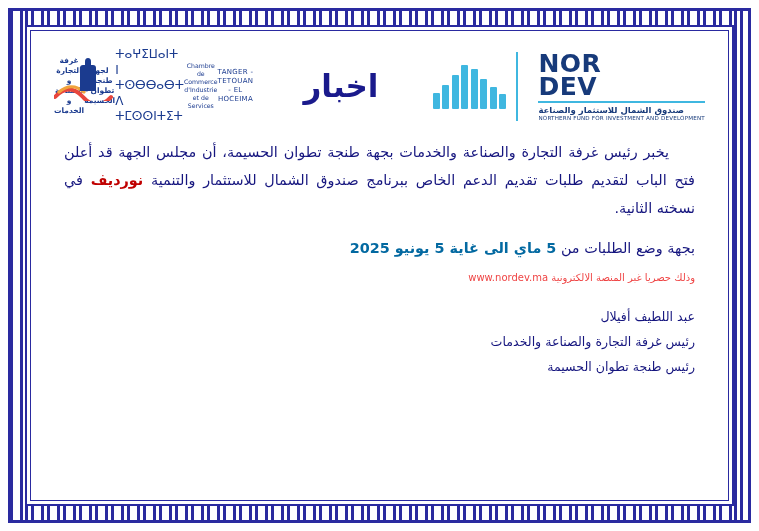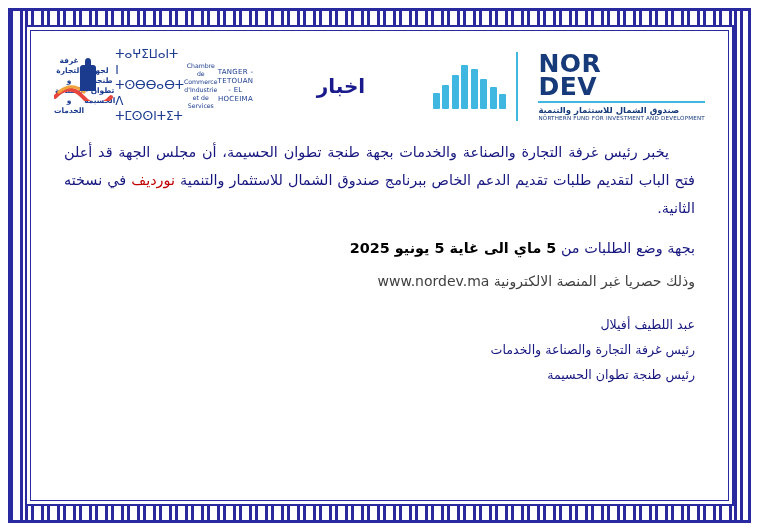--- a/index.html
+++ b/index.html
@@ -159,21 +159,21 @@
   .ccis-en {
     font-size: 7px;
     color: #1b3b8f;
     line-height: 1.3;
     text-align: center;
     letter-spacing: 0.3px;
   }
 
   
   .akhbar {
-    font-size: 20px;
+    font-size: 31px;
     font-weight: bold;
     color: #1a1a8c;
     letter-spacing: 1px;
     padding: 0 10px;
     white-space: nowrap;
   }
 
   
   .nordev {
     display: flex;
@@ -235,37 +235,37 @@
     line-height: 1.95;
     text-align: justify;
     text-align-last: right;
   }
   .para {
     margin: 0 0 12px 0;
     text-indent: 26px;
   }
   .hl-nordev {
     color: #c00000;
-    font-weight: normal;
+    font-weight: bold;
   }
   .deadline {
     text-align: center;
     margin: 4px 0 6px 0;
     font-size: 14.4px;
     color: #16167f;
   }
   .deadline .dates {
-    color: #000000;
+    color: #0369a1;
     font-weight: bold;
   }
   .website-line {
     text-align: center;
     margin: 0 0 16px 0;
-    font-size: 14px;
-    color: #404040;
+    font-size: 10px;
+    color: #ef4444;
   }
   .signature {
     text-align: right;
     color: #16167f;
     font-size: 12.6px;
     line-height: 2.0;
   }
   .signature div { margin: 0; }
 </style>
 </head>
@@ -307,21 +307,21 @@
           <i style="height:44px"></i>
           <i style="height:40px"></i>
           <i style="height:30px"></i>
           <i style="height:22px"></i>
           <i style="height:15px"></i>
         </div>
         <div class="nordev-text">
           <div class="nordev-word">NOR</div>
           <div class="nordev-word">DEV</div>
           <div class="nordev-rule"></div>
-          <div class="nordev-ar">صندوق الشمال للاستثمار والتنمية</div>
+          <div class="nordev-ar">صندوق الشمال للاستثمار والصناعة</div>
           <div class="nordev-en">NORTHERN FUND FOR INVESTMENT AND DEVELOPMENT</div>
         </div>
       </div>
 
     </div>
 
     <div class="body-text">
 
       <p class="para"><span>يخبر رئيس غرفة التجارة والصناعة والخدمات بجهة طنجة تطوان الحسيمة، أن مجلس الجهة قد أعلن فتح الباب لتقديم طلبات تقديم الدعم الخاص ببرنامج صندوق الشمال للاستثمار والتنمية </span><span class="hl-nordev">نورديف</span><span> في نسخته الثانية.</span></p>
 

